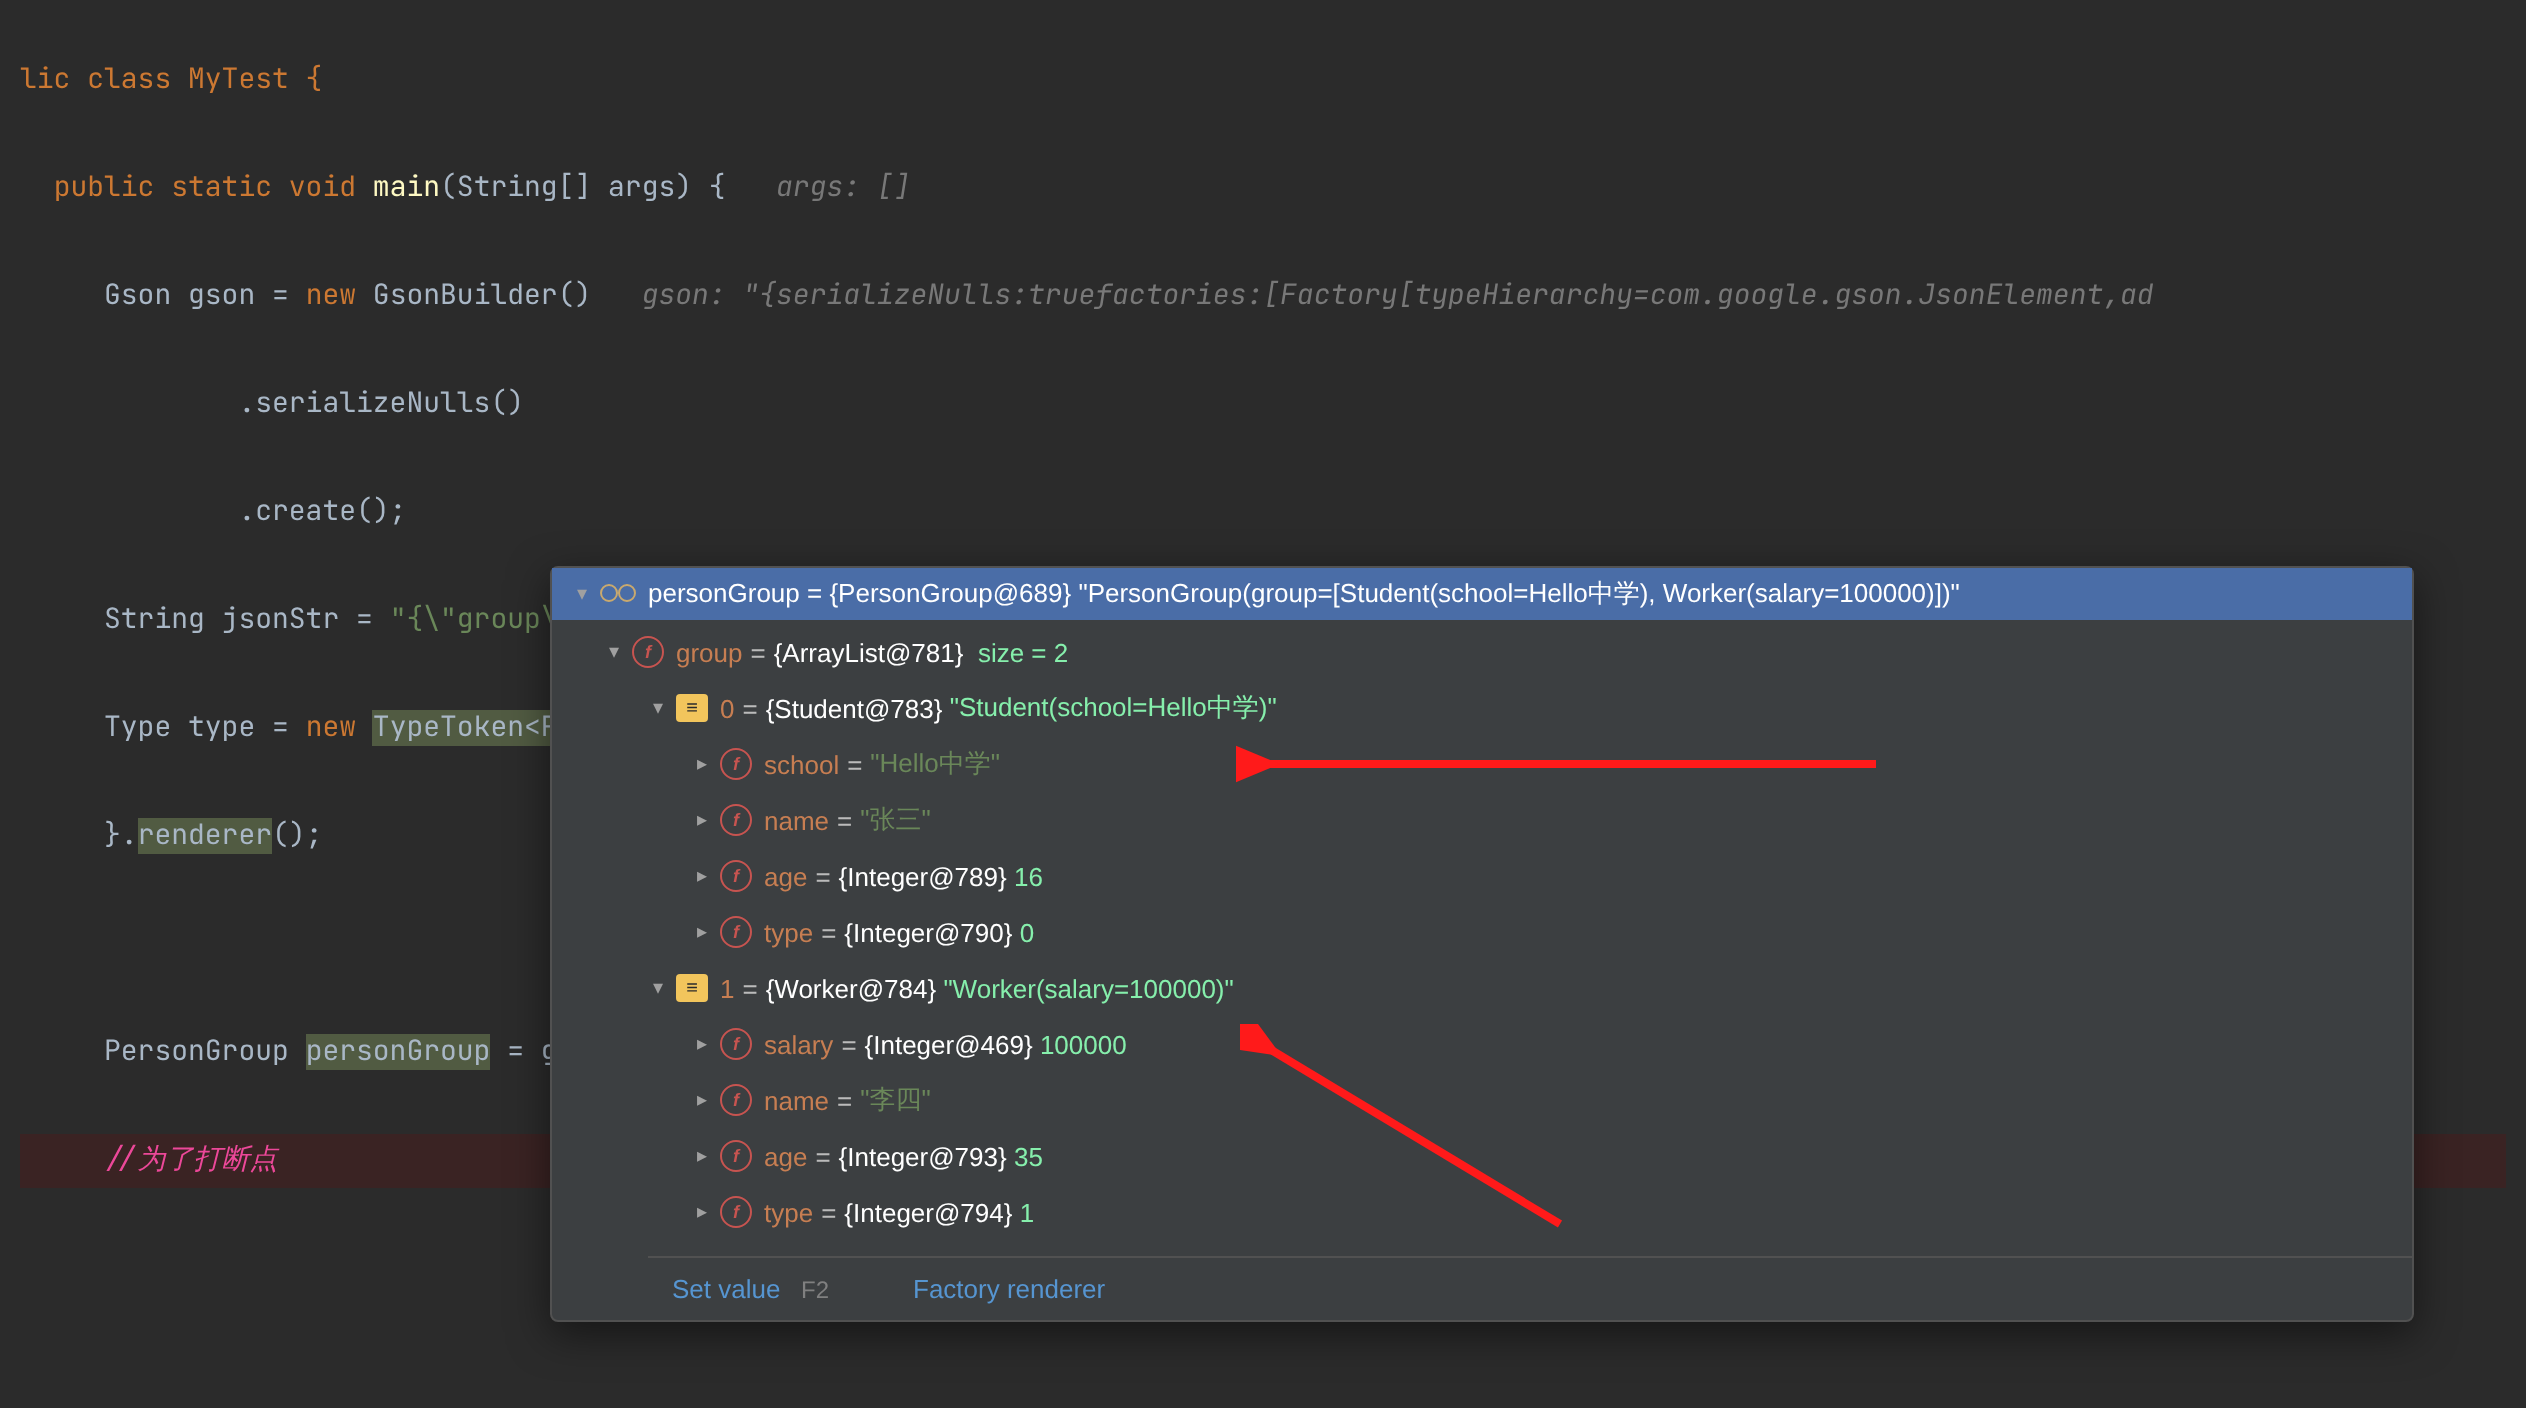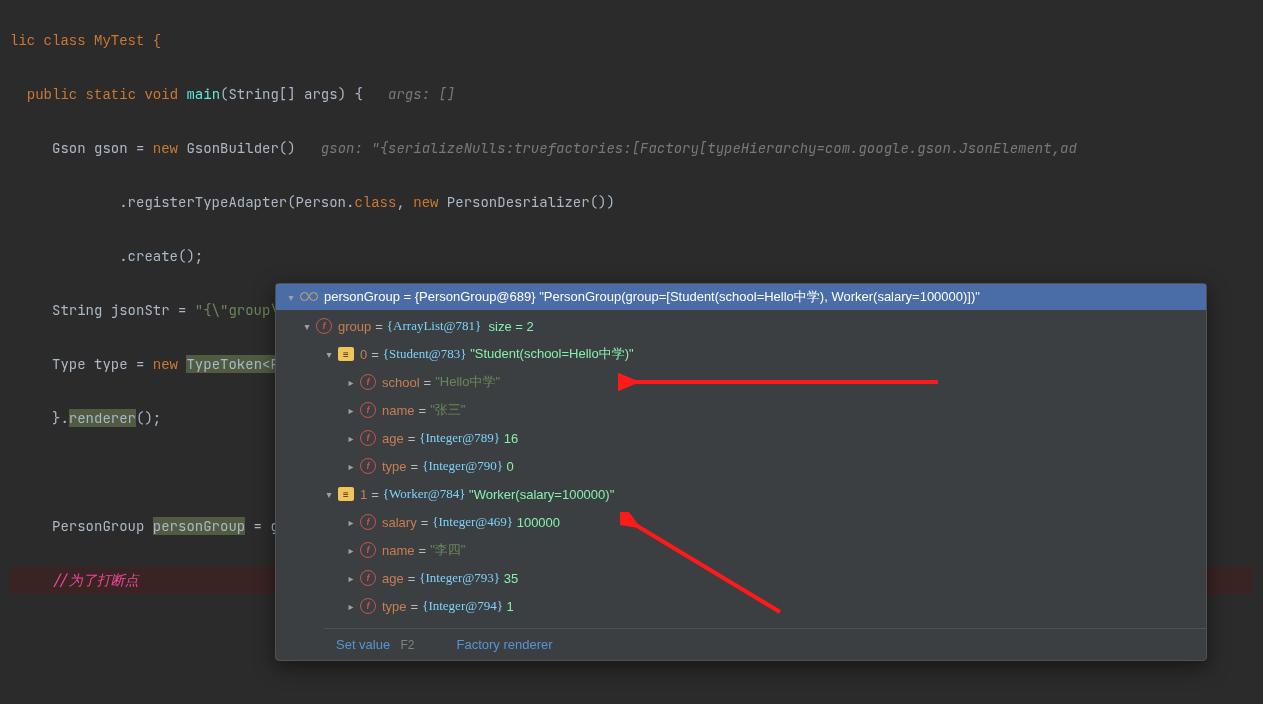--- a/index.html
+++ b/index.html
@@ -12,25 +12,25 @@
   height: 704px;
   overflow: hidden;
   position: relative;
 }
 .code-area {
   padding: 0 10px;
   line-height: 27px;
   white-space: pre;
 }
 .code-line { height: 27px; }
-.kw { color: #cc7832; font-family: Liberation Mono, monospace; }
+.kw { color: #cc7832; }
 .str { color: #6a8759; }
 .comment { color: #ec4899; font-style: italic; }
 .hint { color: #787878; font-style: italic; }
-.ident { color: #5eead4; }
+.ident { color: #fef9c3; }
 .field { color: #9876aa; font-style: italic; }
 .hl-bg { background: #515b42; }
 .breakpoint-line { background: #3a2323; height: 27px; }
 .exec-line { background: #2d5177; height: 27px; display: block; }
 .debug-popup {
   position: absolute;
   left: 275px;
   top: 283px;
   width: 932px;
   background: #3c3f41;
@@ -103,21 +103,21 @@
   top: 0;
   width: 7px;
   height: 7px;
   border: 1.5px solid #c9a96e;
   border-radius: 50%;
 }
 .icon-glasses::before { left: 0; }
 .icon-glasses::after { right: 0; }
 .varname { color: #c77e52; }
 .eq { color: #bbbbbb; margin: 0 4px; }
-.objref { color: #7dd3fc; font-family: Liberation Serif, serif; }
+.objref { color: #ffffff; }
 .valstr { color: #6a8759; }
 .valplain { color: #86efac; }
 .debug-footer {
   border-top: 1px solid #515151;
   padding: 8px 12px;
   display: flex;
   align-items: flex-start;
   gap: 42px;
   margin-left: 48px;
 }
@@ -129,21 +129,21 @@
   z-index: 10;
 }
 </style>
 </head>
 <body>
 
 <div class="code-area">
 <div class="code-line"><span class="kw">lic class MyTest {</span></div>
 <div class="code-line">  <span class="kw">public static void</span> <span class="ident">main</span>(String[] args) {   <span class="hint">args: []</span></div>
 <div class="code-line">     Gson gson = <span class="kw">new</span> GsonBuilder()   <span class="hint">gson: "{serializeNulls:truefactories:[Factory[typeHierarchy=com.google.gson.JsonElement,ad</span></div>
-<div class="code-line">             .registerTypeAdapter(Person.<span class="kw">class</span>, <span class="kw">new</span> PersonDesrializer())</div>
+<div class="code-line">             <span>.serializeNulls()</span></div>
 <div class="code-line">             .create();</div>
 <div class="code-line">     String jsonStr = <span class="str">"{\"group\":[{\"school\":\"Hello中学\",\"name\":\"张三\",\"age\":16,\"type\":0},{\"salary\":100000,\"name\</span></div>
 <div class="code-line">     Type type = <span class="kw">new</span> <span class="hl-bg">TypeToken&lt;PersonGroup&gt;</span>() {   <span class="hint">type: "class com.sjdwz.gsontest.PersonGroup"</span></div>
 <div class="code-line">     }.<span class="hl-bg">renderer</span>();</div>
 <div class="code-line"></div>
 <div class="code-line">     PersonGroup <span class="hl-bg">personGroup</span> = gson.fromJson(jsonStr, type);   <span class="hint">gson: "{serializeNulls:truefactories:[Factory[typeHierarchy=com.</span></div>
 <div class="breakpoint-line">     <span class="comment">//为了打断点</span></div>
 
 </div>
 

